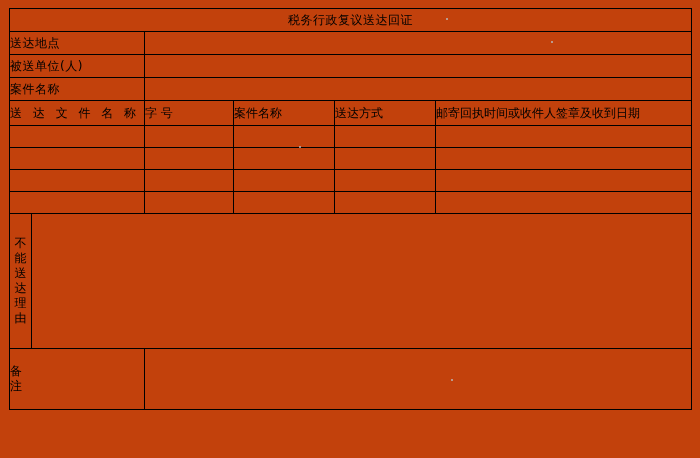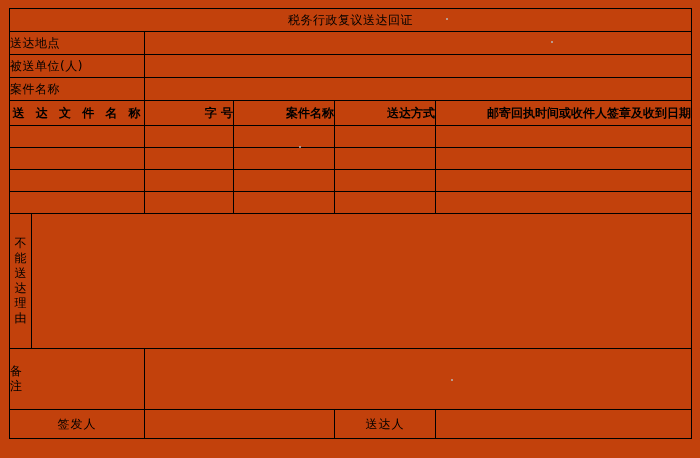--- a/index.html
+++ b/index.html
@@ -46,25 +46,24 @@
     padding-left: 7px;
     height: 22px;
     font-size: 12.5px;
     letter-spacing: 0.5px;
     white-space: nowrap;
   }
   .blank-cell {
     height: 22px;
   }
   .head-cell {
-    text-align: right;
+    text-align: left;
     height: 24px;
     font-size: 12.5px;
     white-space: nowrap;
-    font-weight: bold;
   }
   .head-spaced {
     letter-spacing: 3.5px;
     padding-left: 3px;
   }
   .row-cell {
     height: 21px;
   }
   .reason-label {
     width: 22px;
@@ -190,26 +189,20 @@
       </tr>
 
       <tr>
         <td class="remark-label" colspan="2">
           <span>备</span>
           <span>注</span>
         </td>
         <td class="remark-body" colspan="4"></td>
       </tr>
 
-      <tr>
-        <td class="sign-label" colspan="2">签发人</td>
-        <td class="sign-blank" colspan="2"></td>
-        <td class="sign-label">送达人</td>
-        <td class="sign-blank"></td>
-      </tr>
     </tbody>
   </table>
 
   <div class="speck" style="left:446px; top:18px;"></div>
   <div class="speck" style="left:551px; top:41px;"></div>
   <div class="speck" style="left:299px; top:146px;"></div>
   <div class="speck" style="left:451px; top:379px;"></div>
 
 </div>
 

